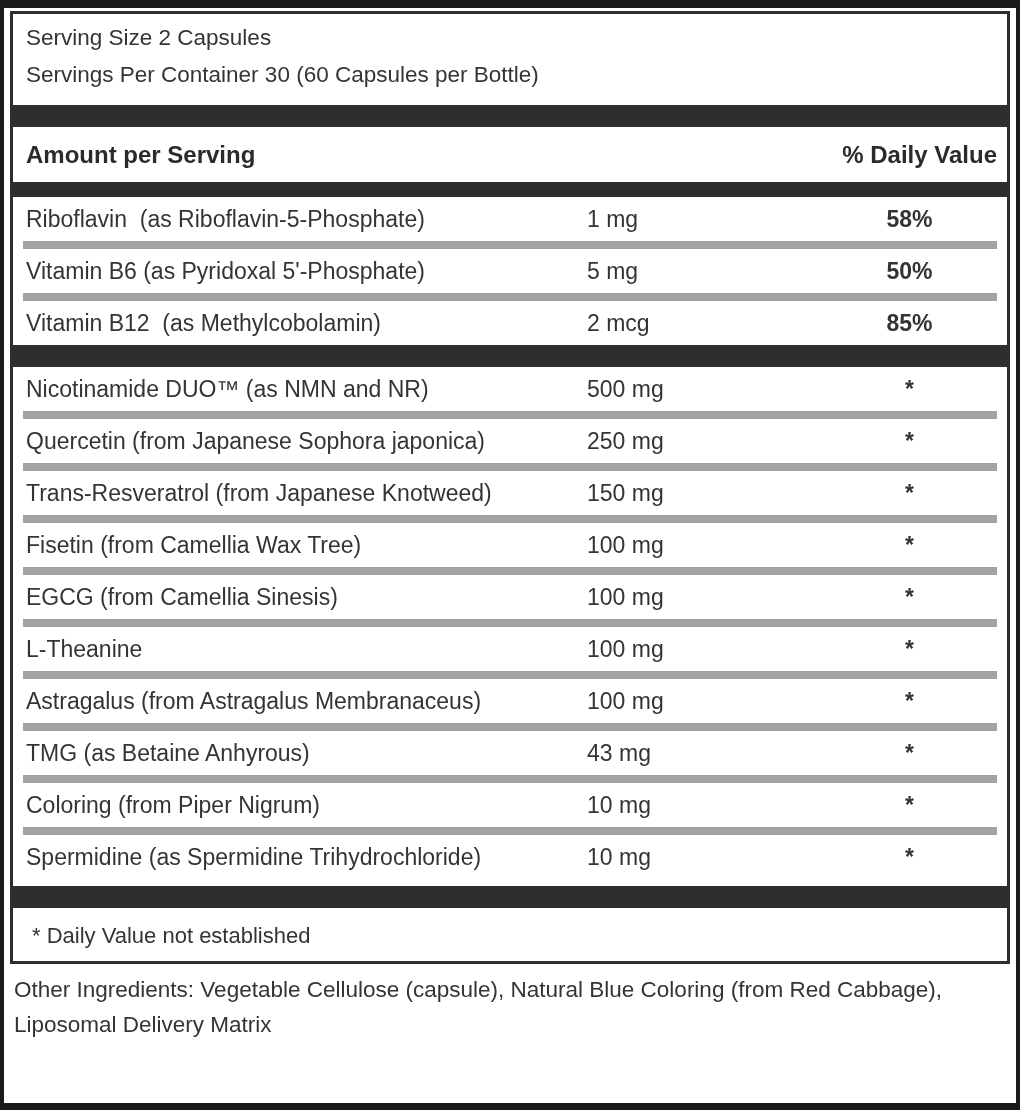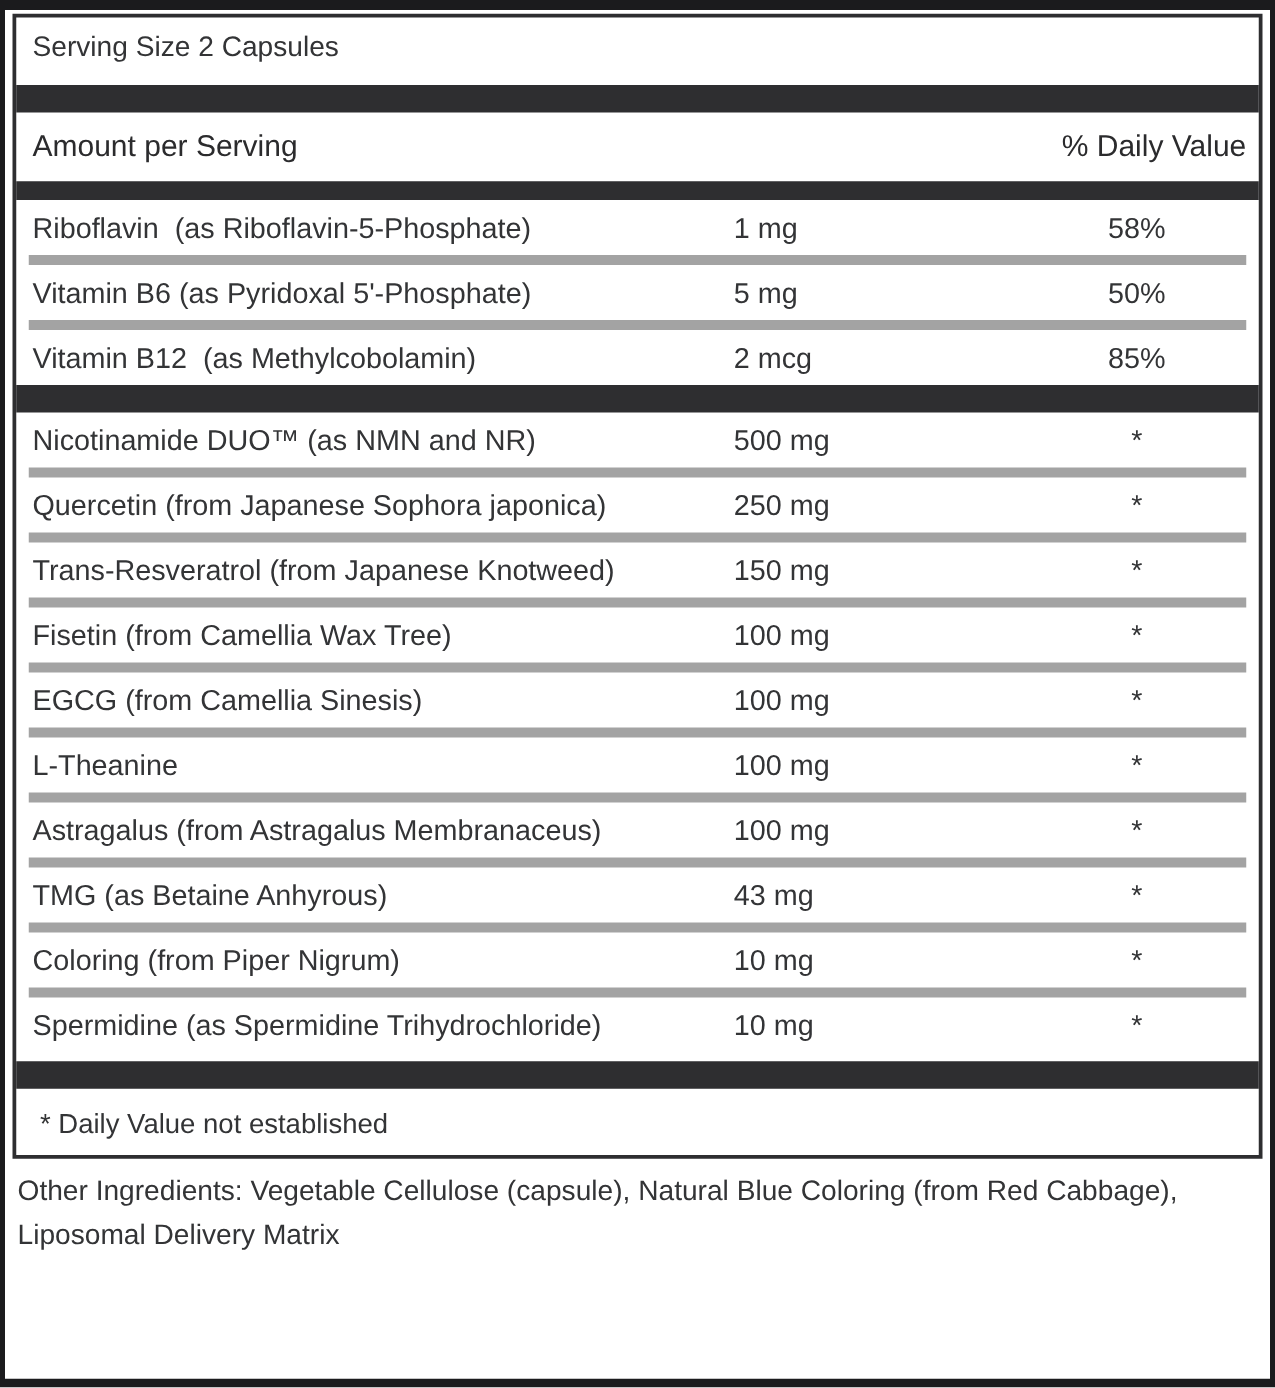--- a/index.html
+++ b/index.html
@@ -47,41 +47,42 @@
   }
   .bar-thick { height: 22px; }
   .bar-mid   { height: 15px; }
   .bar-after-serving { margin-top: 17px; }
   .bar-after-rows    { margin-top: 7px; }
   .head-row {
     display: flex;
     justify-content: space-between;
     padding: 14px 0 13px 3px;
     font-size: 24px;
-    font-weight: normal;
+    font-weight: bold;
     color: #2b2b2d;
   }
   .row {
     display: flex;
     align-items: center;
     padding: 8px 0;
     font-size: 23px;
     color: #333436;
     line-height: 28px;
   }
   .row + .row { border-top: 8px solid #a3a3a3; align-items: center; }
   .cell-name {
     flex: 1;
     white-space: pre-wrap;
     padding-left: 3px;
   }
   .cell-amount { width: 235px; }
   .cell-dv {
     width: 175px;
     text-align: center;
+    font-weight: bold;
   }
   .footnote {
     font-size: 22px;
     color: #333436;
     margin: 15px 0 6px 9px;
     line-height: 1.2;
   }
   .footer-text {
     font-size: 22.5px;
     color: #333436;
@@ -91,20 +92,21 @@
   }
 </style>
 </head>
 <body>
 
 <div class="label">
   <div class="facts-box">
 
 
     <div class="serving-line">Serving Size 2 Capsules</div>
+    <div class="serving-line">Servings Per Container 30 (60 Capsules per Bottle)</div>
 
     <div class="bar bar-thick bar-after-serving"></div>
 
     <div class="head-row">
       <span>Amount per Serving</span>
       <span>% Daily Value</span>
     </div>
 
     <div class="bar bar-mid"></div>
 

